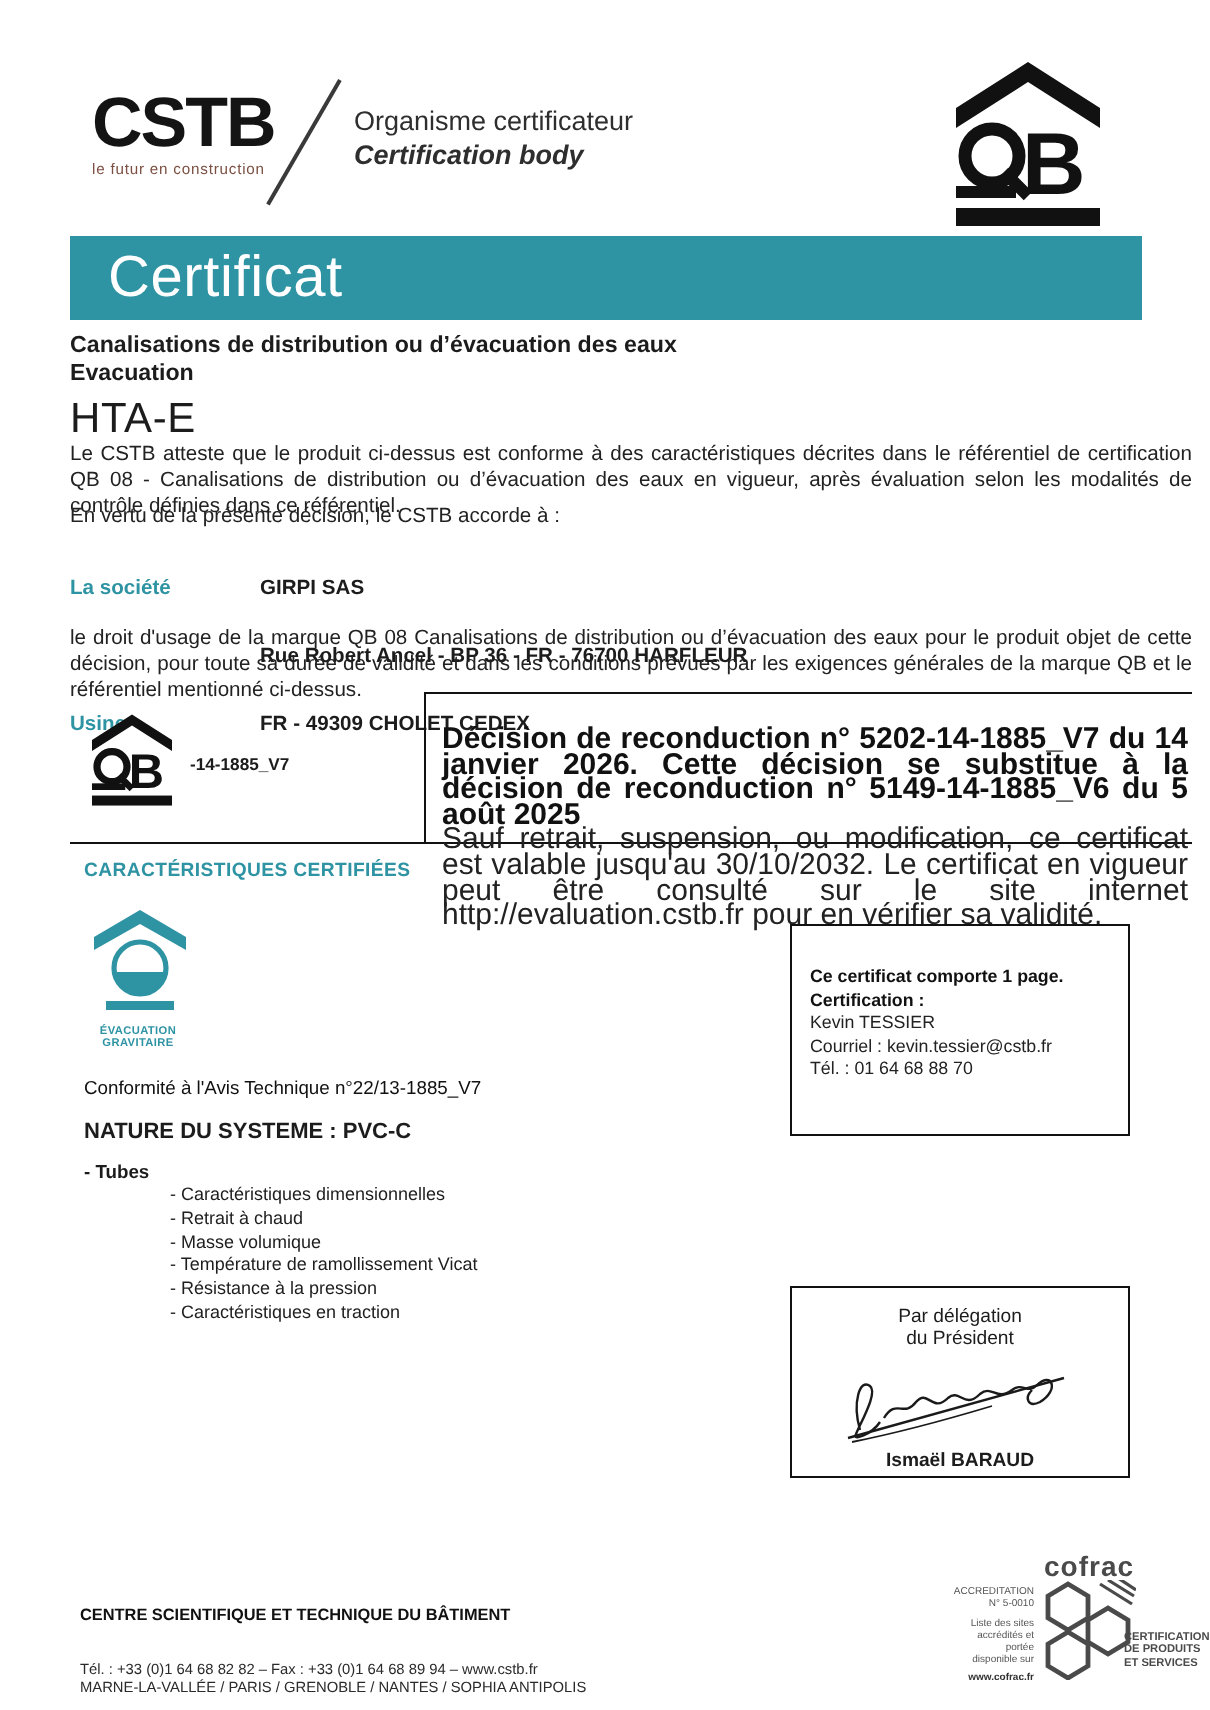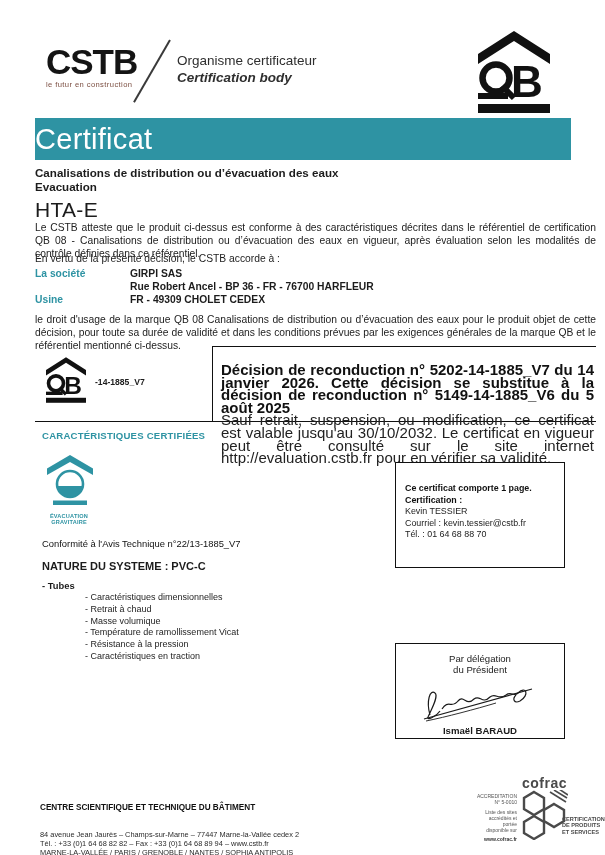--- a/index.html
+++ b/index.html
@@ -9,31 +9,31 @@
   .cstb-logo{position:absolute;left:46px;top:45px;}
   .cstb-word{font-size:35px;font-weight:800;letter-spacing:-1px;color:#141414;line-height:34px;}
   .cstb-tag{font-size:7.6px;color:#7c4f42;letter-spacing:0.4px;margin-top:1px;}
   .slash{position:absolute;left:151px;top:35px;width:1.5px;height:72px;background:#3a3a3a;transform:rotate(30deg);}
   .org-text{position:absolute;left:177px;top:52px;font-size:13.5px;color:#2e2e2e;line-height:17px;}
   .org-text .b2{font-weight:bold;font-style:italic;}
   .qb-big{position:absolute;left:478px;top:31px;}
   .qb-svg text{font-family:"Liberation Sans",sans-serif;}
   
   .banner{position:absolute;left:35px;top:118px;width:536px;height:42px;background:#2e93a3;}
-  .banner-title{color:#fff;font-size:29px;line-height:42px;letter-spacing:0.3px;}
+  .banner-title{color:#fff;font-size:29px;line-height:42px;padding-left:19px;letter-spacing:0.3px;}
   
   .product{position:absolute;left:35px;top:166px;}
   .pt1,.pt2{font-size:11.6px;font-weight:bold;line-height:14px;color:#1c1c1c;}
   .pcode{font-size:21px;color:#1c1c1c;margin-top:4px;letter-spacing:0.3px;}
   .para{position:absolute;left:35px;width:561px;font-size:10.3px;line-height:13px;color:#222;text-align:justify;}
   .p-intro{top:221px;}
   .p-grant{top:252px;text-align:left;}
   
   .holder{position:absolute;left:35px;top:267px;font-size:10.3px;line-height:13.2px;}
-  .h-row{display:flex;}
+  .h-row{display:flex;margin-top:21px;}
   .h-label{width:95px;color:#2e93a3;font-weight:bold;flex:0 0 95px;}
   .h-val{font-weight:bold;color:#1c1c1c;}
   .p-rights{top:313px;}
   
   .decision{position:absolute;left:35px;top:346px;width:561px;height:75px;border-bottom:1.6px solid #111;}
   .dec-left{position:absolute;left:0;top:0;width:177px;height:75px;}
   .qb-small{position:absolute;left:11px;top:11px;}
   .dec-num{position:absolute;left:60px;top:31px;font-size:8.6px;font-weight:bold;color:#1c1c1c;}
   .dec-right{position:absolute;left:177px;top:0;width:384px;height:75px;border-top:1.6px solid #111;border-left:1.6px solid #111;
              box-sizing:border-box;padding:17px 2px 0 8px;font-size:15px;line-height:12.6px;text-align:justify;}
@@ -185,21 +185,20 @@
       <path d="M14,38 C10,24 14,12 19,16 C23,19 15,33 12,40 C10,44 20,40 24,34" fill="none" stroke="#1a1a1a" stroke-width="1.2"></path>
       <path d="M26,32 C32,22 36,32 42,24 C48,17 50,30 58,22 C64,17 66,28 74,20 C80,15 82,24 90,18 C95,14 98,20 102,16" fill="none" stroke="#1a1a1a" stroke-width="1.2"></path>
       <path d="M102,16 C110,8 114,18 104,24 C98,27 96,22 100,18" fill="none" stroke="#1a1a1a" stroke-width="1.2"></path>
       <path d="M10,44 C30,40 60,32 80,26" fill="none" stroke="#1a1a1a" stroke-width="0.9"></path>
     </svg>
     <div class="sig-name">Ismaël BARAUD</div>
   </div>
 
   <div class="footer">
     <div class="f-org">CENTRE SCIENTIFIQUE ET TECHNIQUE DU BÂTIMENT</div>
-    <div>84 avenue Jean Jaurès – Champs-sur-Marne – 77447 Marne-la-Vallée cedex 2</div>
     <div>Tél. : +33 (0)1 64 68 82 82 – Fax : +33 (0)1 64 68 89 94 – www.cstb.fr</div>
     <div>MARNE-LA-VALLÉE / PARIS / GRENOBLE / NANTES / SOPHIA ANTIPOLIS</div>
   </div>
 
   <div class="cofrac">
     <div class="cof-left">
       <div>ACCREDITATION</div>
       <div>N° 5-0010</div>
       <div style="height:4px"></div>
       <div>Liste des sites</div>

